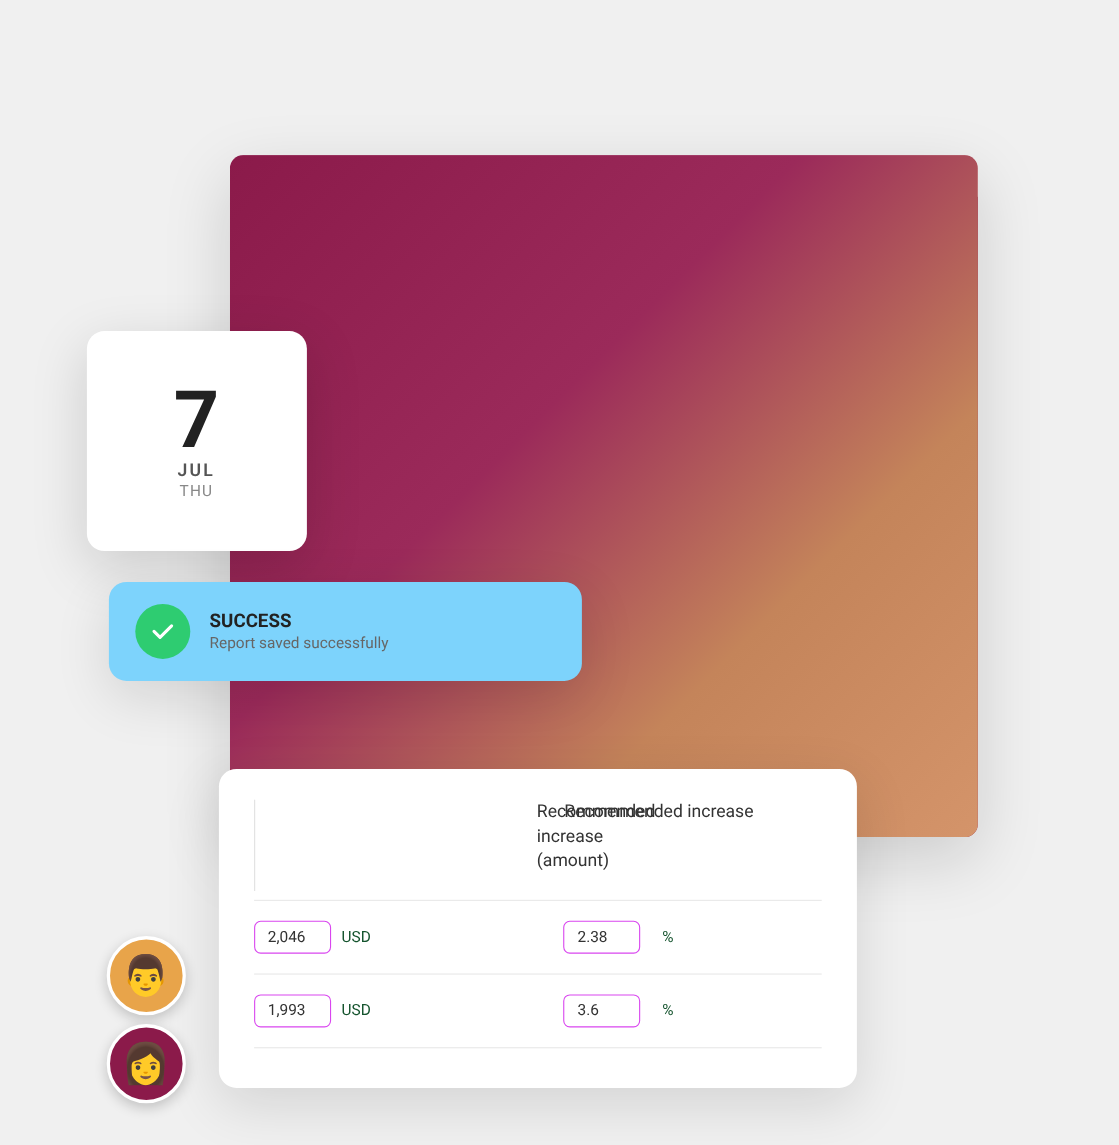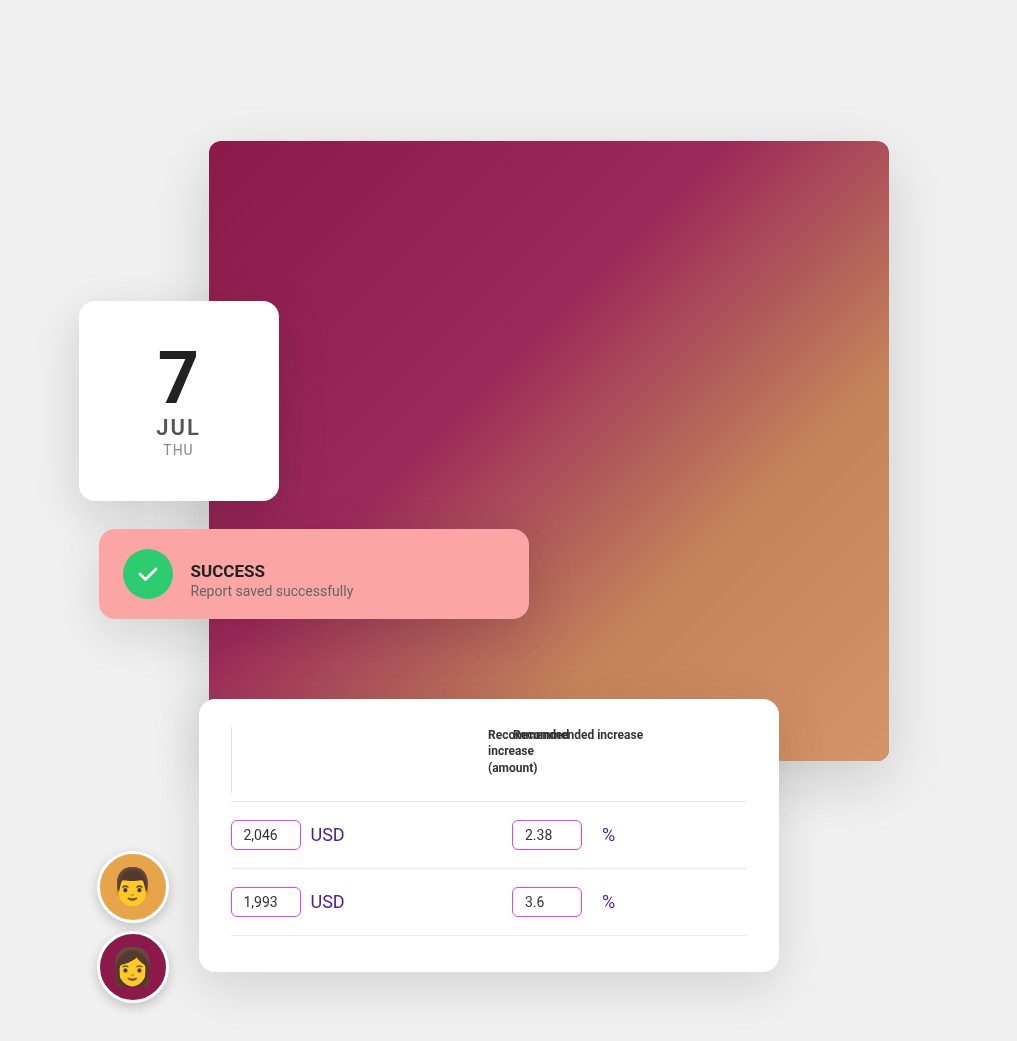--- a/index.html
+++ b/index.html
@@ -84,47 +84,47 @@
     }
 
     .calendar-day {
       font-size: 72px;
       font-weight: 700;
       color: #222;
       line-height: 1;
     }
 
     .calendar-month {
-      font-size: 22px;
+      font-size: 16px;
       font-weight: 600;
       color: #555;
       margin-top: 0;
       letter-spacing: 2px;
     }
 
     .calendar-weekday {
       font-size: 14px;
       font-weight: 400;
       color: #888;
       margin-top: 2px;
       letter-spacing: 1px;
     }
 
     
     .success-card {
       position: absolute;
       top: 468px;
       left: 20px;
       width: 430px;
-      background: #fca5a5;
+      background: #7dd3fc;
       border-radius: 16px;
       box-shadow: 0 15px 50px rgba(0,0,0,0.12);
       padding: 20px 24px;
       display: flex;
-      align-items: flex-end;
+      align-items: center;
       gap: 18px;
       z-index: 10;
     }
 
     .success-icon {
       width: 50px;
       height: 50px;
       border-radius: 50%;
       background: #2ecc71;
       display: flex;
@@ -174,22 +174,22 @@
       gap: 0;
     }
 
     .col-divider {
       background: #e0e0e0;
       width: 1px;
       grid-row: 1 / 5;
     }
 
     .table-header {
-      font-size: 12px;
-      font-weight: 700;
+      font-size: 16px;
+      font-weight: 400;
       color: #333;
       padding-bottom: 16px;
       line-height: 1.4;
     }
 
     .table-header-right {
       padding-left: 24px;
     }
 
     .row-divider {
@@ -215,22 +215,22 @@
       border: 1px solid #d946ef;
       border-radius: 6px;
       padding: 6px 12px;
       font-size: 14px;
       color: #333;
       background: white;
       min-width: 70px;
     }
 
     .unit-label {
-      font-size: 18px;
-      color: #4c1d95;
+      font-size: 14px;
+      color: #14532d;
     }
 
     
     .avatar-group {
       position: absolute;
       top: 790px;
       left: 18px;
       display: flex;
       flex-direction: column;
       gap: 8px;

